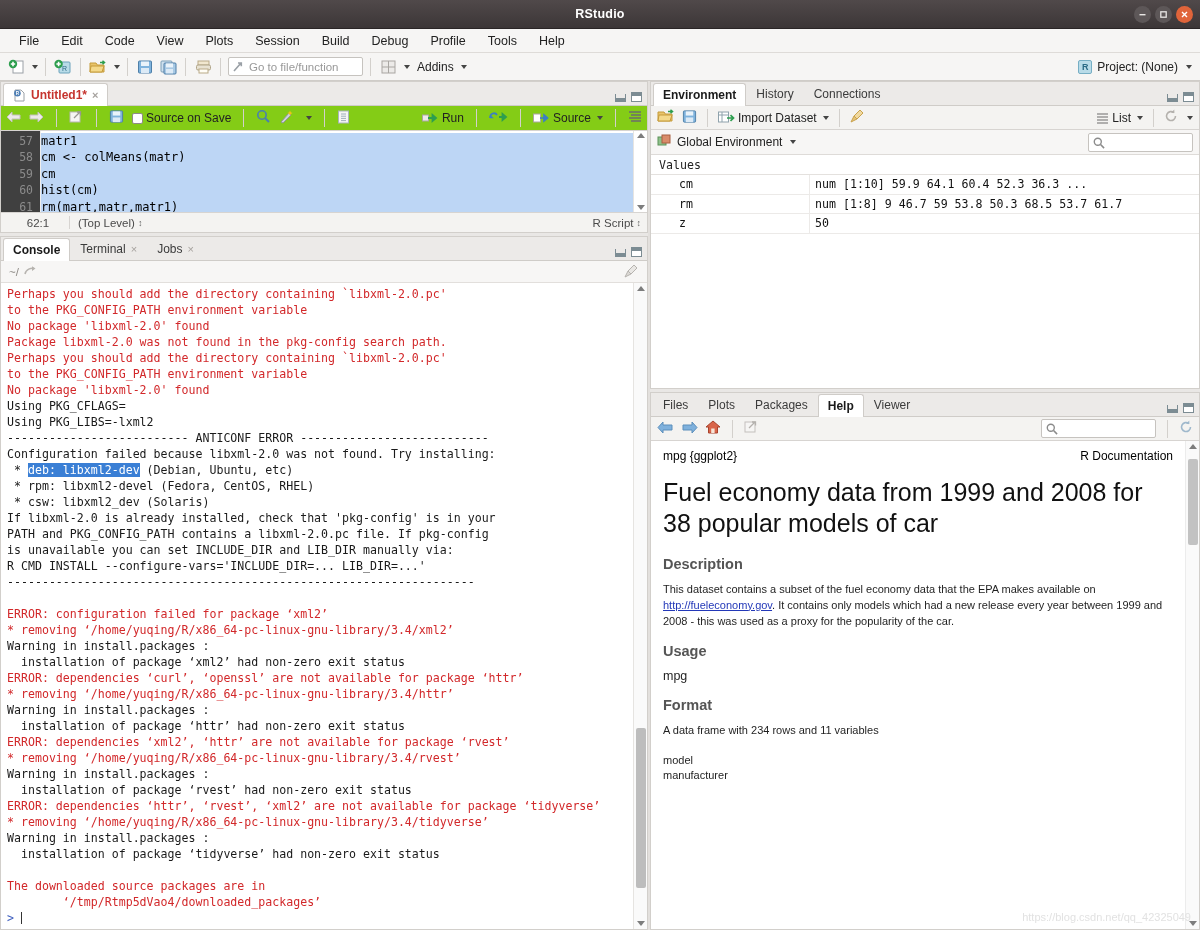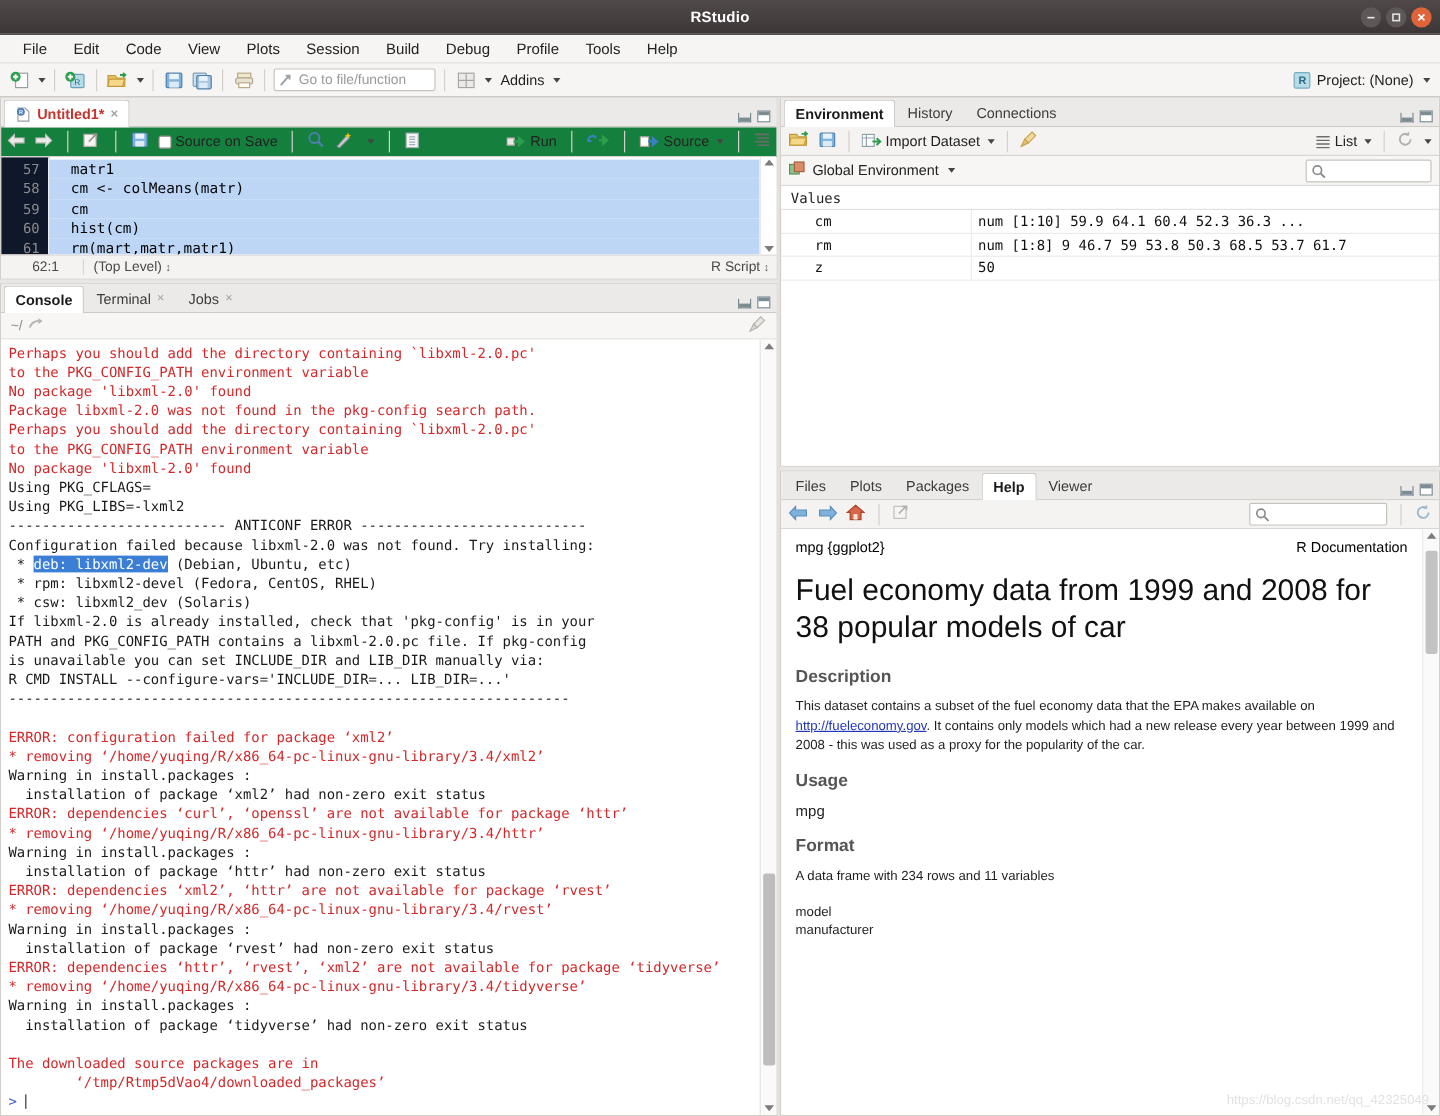--- a/index.html
+++ b/index.html
@@ -80,39 +80,39 @@
   .ptab .x { color: #a6a29e; font-size: 11px; }
   .tab-doticon { width: 13px; height: 13px; position: relative; }
   .panebtns { position: absolute; right: 5px; bottom: 3px; display: flex; align-items: flex-end; gap: 5px; }
   .pb-min { width: 11px; height: 8px; border: 1.5px solid #7c8c93; border-top: none; background: transparent; position: relative; }
   .pb-min::after { content:""; position:absolute; left:0; right:0; bottom:0; height:3px; background:#7c8c93; }
   .pb-max { width: 11px; height: 10px; border: 1.5px solid #7c8c93; background: #fff; position: relative; }
   .pb-max::after { content:""; position:absolute; left:0; right:0; top:0; height:3px; background:#7c8c93; }
 
   
   .src-toolbar {
-    height: 25px; background: #15803d; border-bottom: 1px solid #d7d4d1;
+    height: 25px; background: #84cc16; border-bottom: 1px solid #d7d4d1;
     display: flex; align-items: center; padding: 0 5px; gap: 8px; font-size: 12px; color: #333; justify-content: flex-end;
   }
   .src-toolbar .spacer { flex: 1; }
   .arrow-gray { color: #c3c0bd; font-size: 14px; }
   .chk { width: 11px; height: 11px; border: 1px solid #8e8b87; background: #fff; border-radius: 2px; display:inline-block; }
   .srcbtn { display: flex; align-items: center; gap: 3px; font-size: 12px; color: #222; }
 
   .editor {
     flex: 1; display: flex; min-height: 0; background: #fff; position: relative; overflow: hidden;
     font-family: "DejaVu Sans Mono", monospace; font-size: 12px;
   }
   .gutter {
-    width: 40px; background: #0f172a; color: #8b8b8b; text-align: right; padding-right: 7px;
+    width: 40px; background: #404040; color: #8b8b8b; text-align: right; padding-right: 7px;
     padding-top: 2px; font-size: 11.5px; user-select: none; border-right: 1px solid #eee;
   }
   .gutter div { height: 16.4px; line-height: 16.4px; }
   .codearea { flex: 1; padding-top: 2px; position: relative; overflow: hidden; }
-  .cline { height: 16.4px; line-height: 16.4px; padding-left: 18px; white-space: pre; }
+  .cline { height: 16.4px; line-height: 16.4px; padding-left: 0; white-space: pre; }
   .cline.sel { background: #bdd6f5; }
   .cursor-bar { display:inline-block; width:1px; height:12px; background:#333; vertical-align:-2px; }
   .ed-scroll { width: 14px; background: #fff; border-left: 1px solid #e6e4e1; display:flex; flex-direction:column;
                align-items:center; justify-content:space-between; padding: 2px 0; }
   .sarrow { width:0;height:0;border-left:4px solid transparent;border-right:4px solid transparent; }
   .sarrow.up { border-bottom: 5px solid #7d7d7d; }
   .sarrow.down { border-top: 5px solid #7d7d7d; }
   .statusbar {
     height: 20px; background: #f4f3f1; border-top: 1px solid #d7d4d1; display: flex; align-items: center;
     font-size: 11.5px; color: #4a4a4a; padding: 0 6px;

